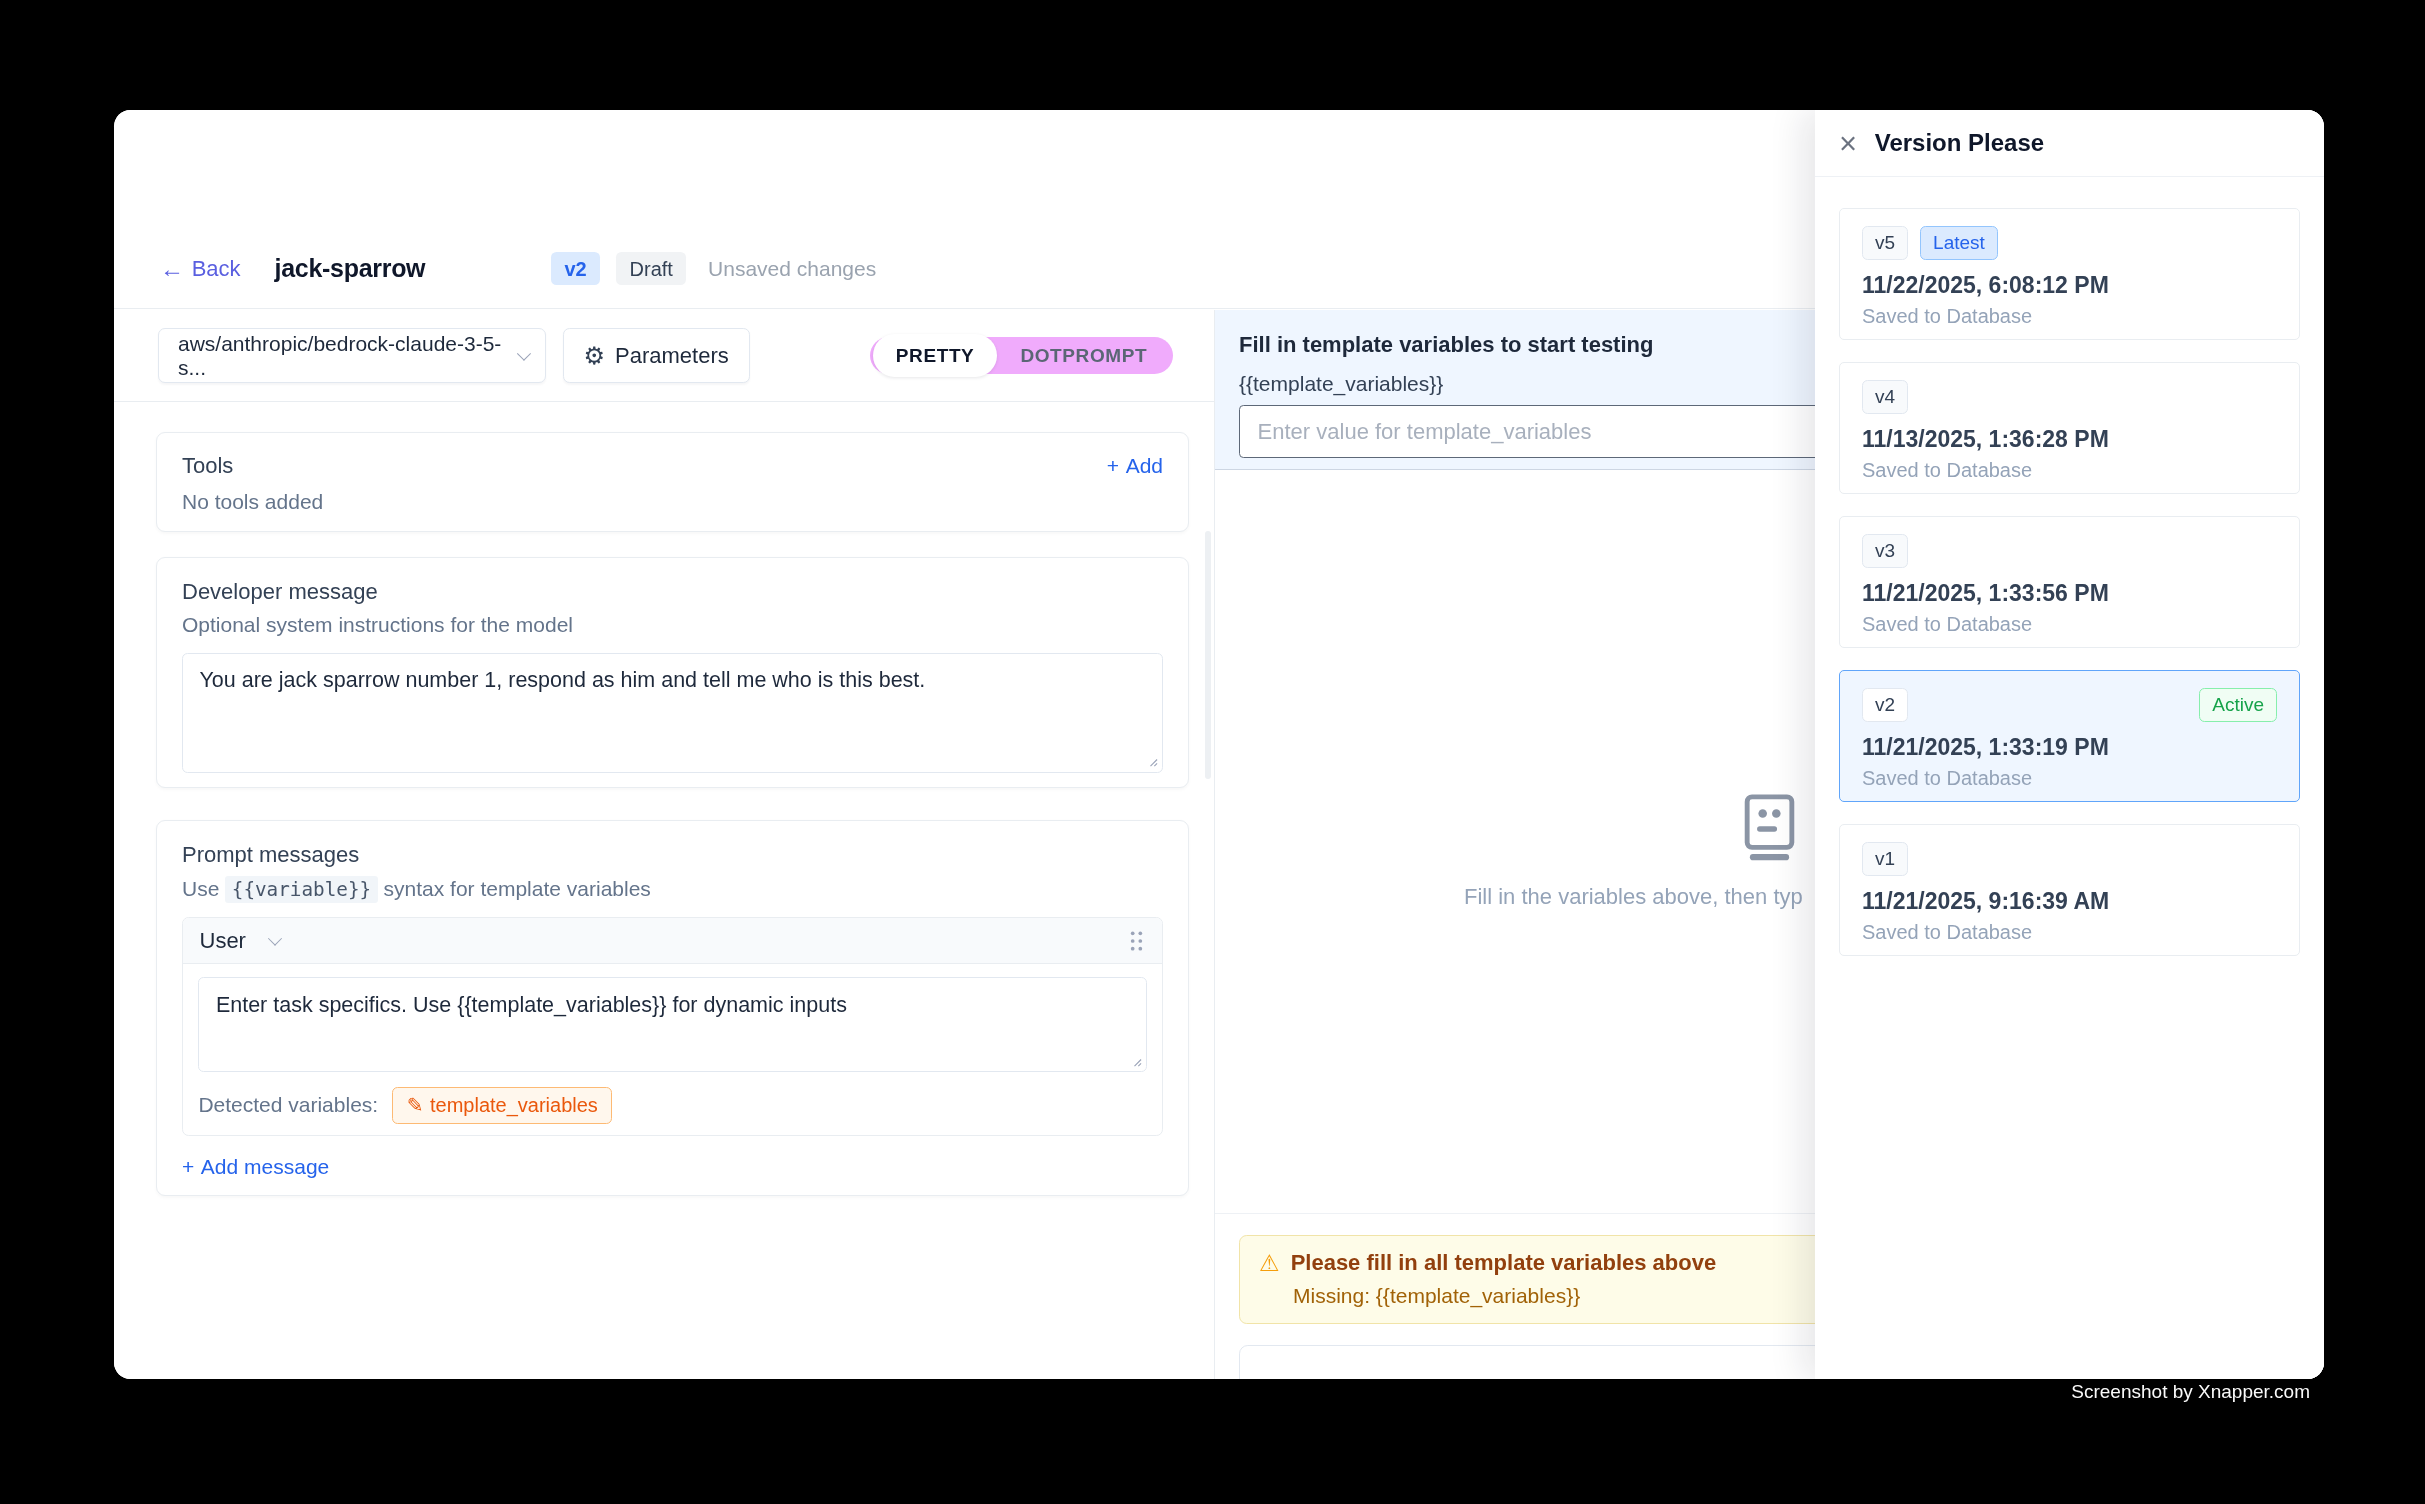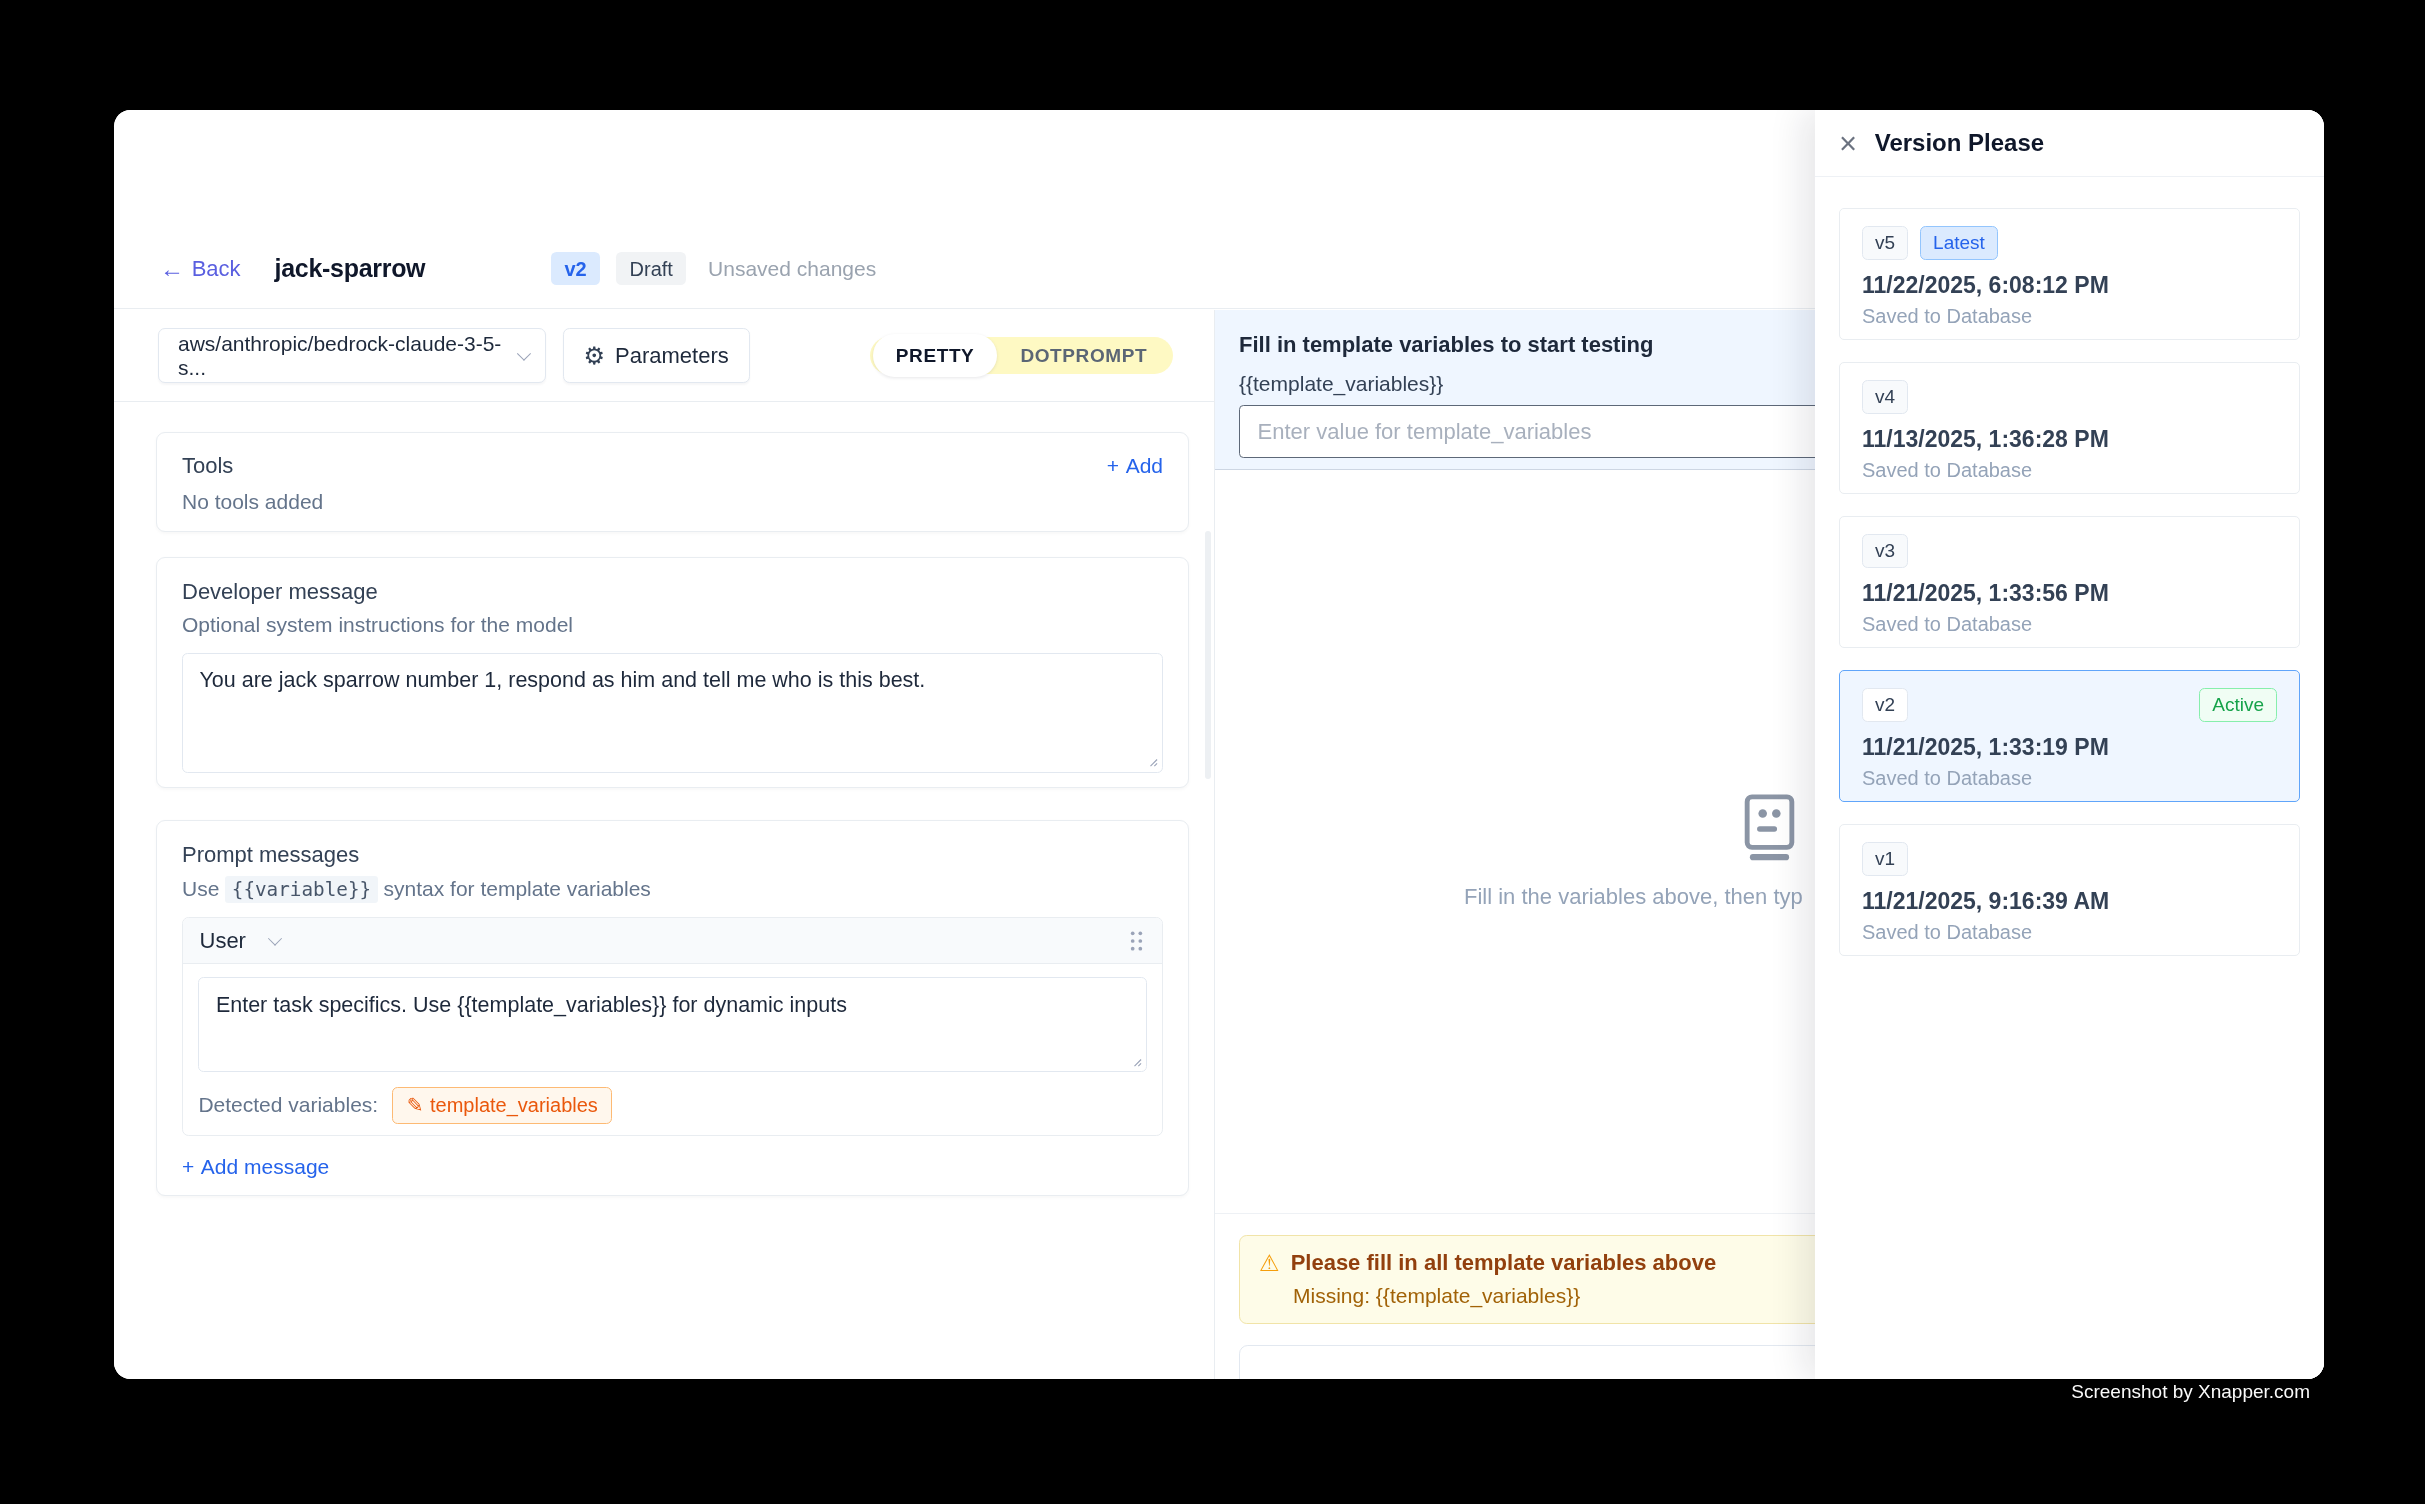--- a/index.html
+++ b/index.html
@@ -41,21 +41,21 @@
     padding:0 16.5px 0 19px; font-size:21px; color:#1e293b; background:#fff; cursor:pointer;
     box-shadow:0 1.1px 2.2px rgba(15,23,42,.04);
   }
   .chev { width:10px; height:10px; border-right:1.7px solid #9aa3b8; border-bottom:1.7px solid #9aa3b8; transform:rotate(45deg) translate(-1.7px,-1.7px); }
   .params-btn {
     margin-left:16.5px; height:55px; border:0.6px solid #e2e8f0; border-radius:6.6px; background:#fff;
     display:flex; align-items:center; gap:10px; padding:0 20px; font-size:22px; font-weight:500; color:#1e293b;
     cursor:pointer; box-shadow:0 1.1px 2.2px rgba(15,23,42,.04);
   }
   .gear { font-size:24px; color:#334155; line-height:1; }
-  .toggle { margin-left:auto; background:#fef9c3; border-radius:25px; height:37px; display:flex; align-items:center; padding:2.8px; }
+  .toggle { margin-left:auto; background:#f0abfc; border-radius:25px; height:37px; display:flex; align-items:center; padding:2.8px; }
   .seg { font-size:19px; letter-spacing:0.6px; padding:0 23px; height:43px; display:flex; align-items:center; border-radius:22px; cursor:pointer; }
   .seg-active { background:#fff; color:#0f172a; font-weight:700; box-shadow:0 1.1px 3.3px rgba(15,23,42,.10); }
   .seg-idle { color:#5b6675; font-weight:600; }
 
   
   .left-content { padding:30px 25px 0 42px; }
   .card { border:0.6px solid #e9edf1; border-radius:9px; background:#fff; box-shadow:0 1.1px 3.3px rgba(15,23,42,.03); }
   .card-title { font-size:22px; font-weight:500; color:#334155; }
   .card-sub { font-size:21px; color:#64748b; margin-top:8.8px; }
 

